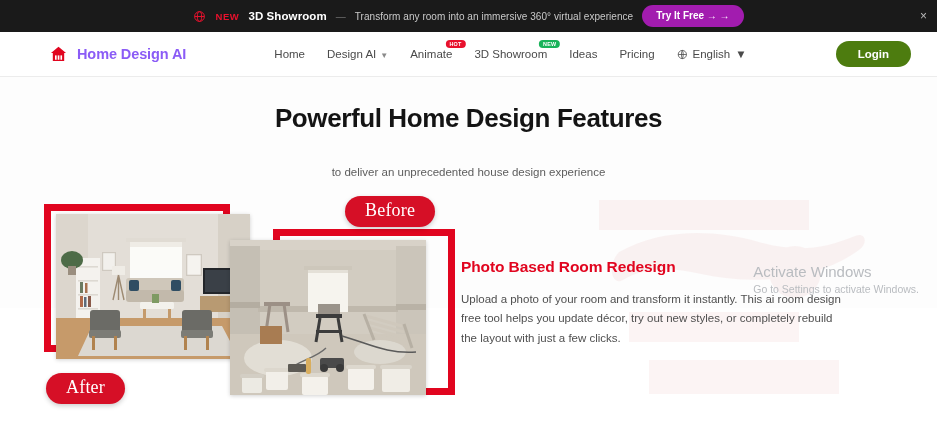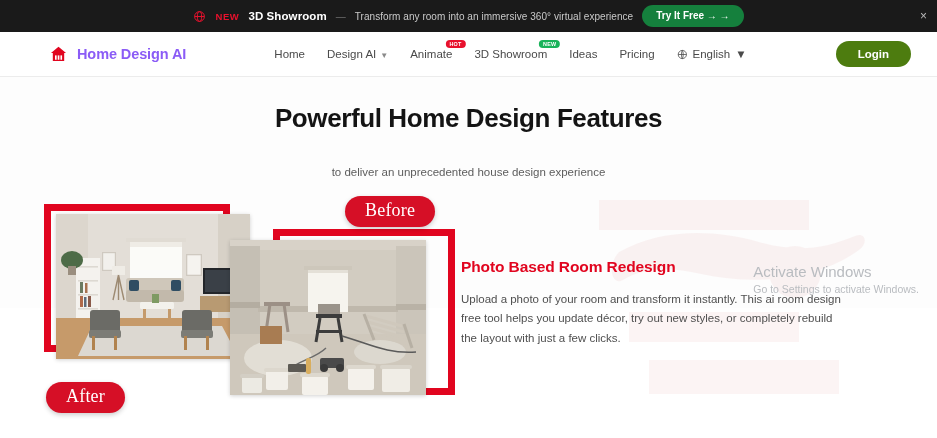--- a/index.html
+++ b/index.html
@@ -42,21 +42,21 @@
     letter-spacing: 0.1px;
   }
   .promo-dash { color: #6d6d6d; font-size: 10px; }
   .promo-desc {
     color: #c9c9c9;
     font-size: 10px;
     letter-spacing: 0.05px;
     text-align: center;
   }
   .promo-cta {
-    background: #15803d;
+    background: #a21caf;
     color: #ffffff;
     font-size: 10px;
     font-weight: bold;
     border: none;
     border-radius: 13px;
     padding: 5px 14px 6px;
     cursor: pointer;
     white-space: nowrap;
   }
   .promo-close {
@@ -209,21 +209,21 @@
     color: #ffffff;
     border-radius: 20px;
     font-family: "Liberation Serif", serif;
     font-size: 18px;
     padding: 4px 20px 6px;
     box-shadow: 0 2px 5px rgba(0,0,0,.2);
     letter-spacing: 0.2px;
     cursor: default;
   }
   .pill-before { left: 301px; top: -8px; }
-  .pill-after  { left: 2px;  top: 178px; }
+  .pill-after  { left: 2px;  top: 169px; }
 
   
   .feature-text {
     position: absolute;
     left: 461px; top: 58px;
     width: 380px;
   }
   .feature-title {
     color: #e1051f;
     font-size: 15.5px;

